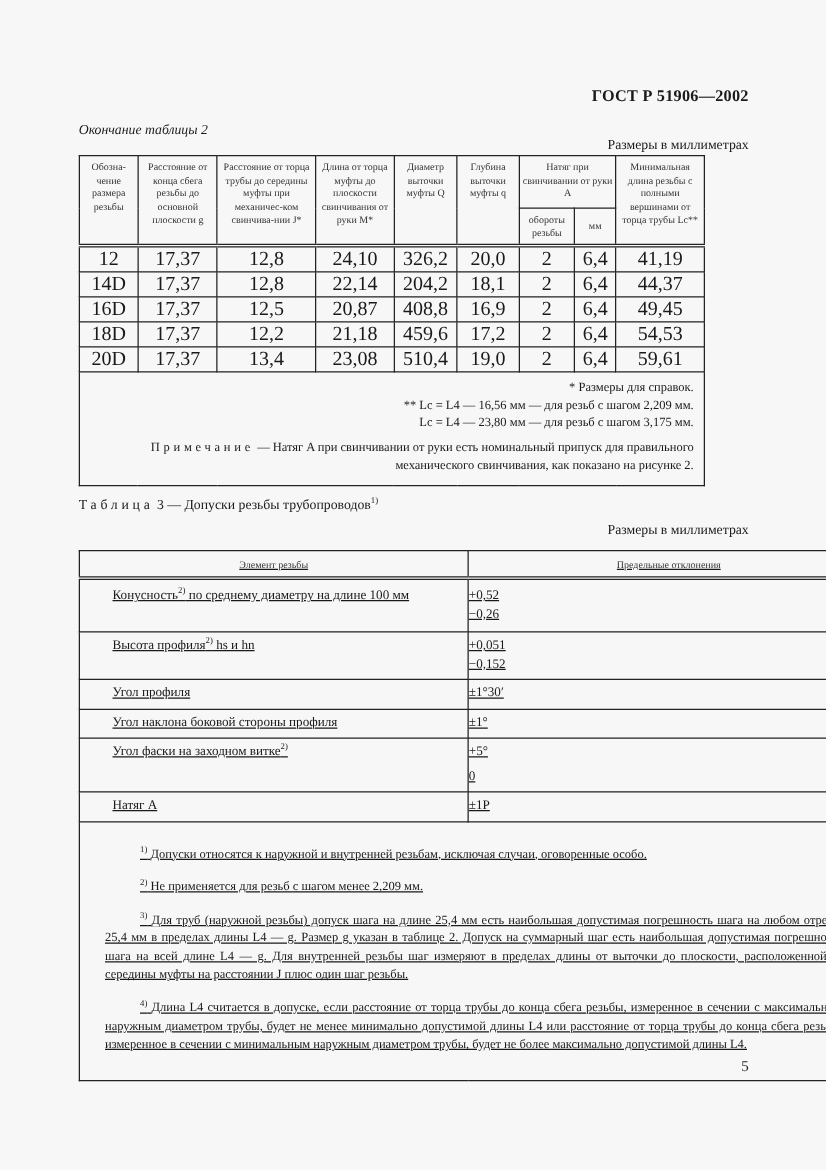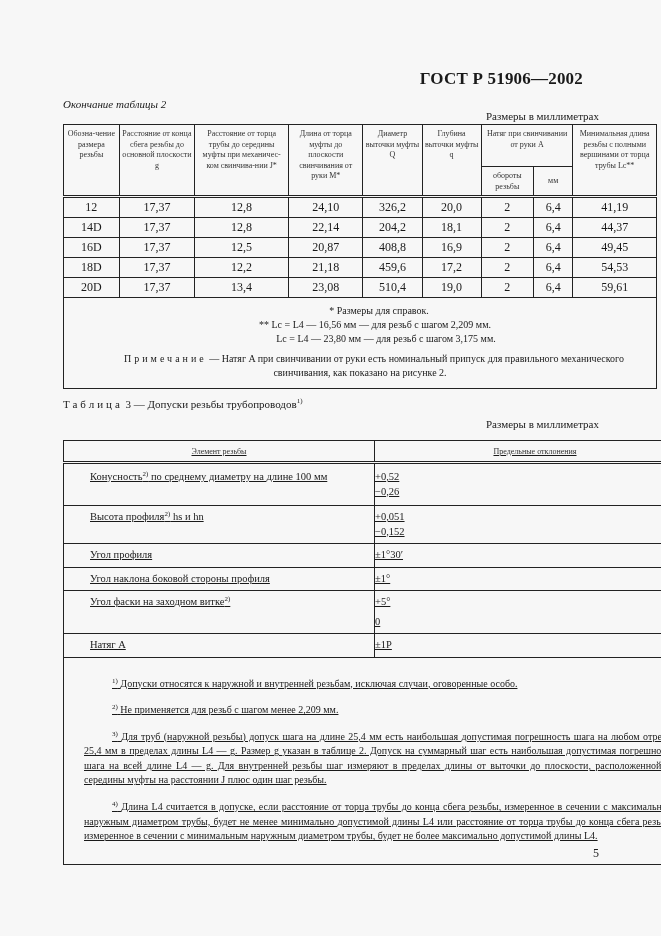--- a/index.html
+++ b/index.html
@@ -2,40 +2,40 @@
 <html><head>
 <meta charset="utf-8">
 <style>
   html, body { margin: 0; padding: 0; }
   body {
     width: 661px; height: 936px; background: #f7f7f7;
     font-family: "Liberation Serif", "DejaVu Serif", serif;
     color: #1a1a1a; position: relative; overflow: hidden;
   }
   .page-header {
-    position: absolute; right: 78px; top: 69px;
-    font-weight: bold; font-size: 17px; letter-spacing: 0.2px;
+    position: absolute; right: 62px; top: 69px;
+    font-weight: bold; font-size: 13px; letter-spacing: 0.2px;
   }
   .table-caption-italic {
     position: absolute; left: 63px; top: 98px;
     font-style: italic; font-size: 11px;
   }
   .units {
     position: absolute; right: 62px; font-size: 11px;
   }
   table { border-collapse: collapse; position: absolute; }
   td, th { border: 1px solid #222; padding: 0; }
 
   
-  #t2 { left: 63px; top: 124px; width: 594px; font-size: 9px; }
+  #t2 { left: 63px; top: 124px; width: 501px; font-size: 9px; }
   #t2 th { font-weight: normal; font-size: 8px; line-height: 10.5px; color: #333; vertical-align: top; padding: 4px 2px 3px; text-align: center; }
   #t2 thead tr.last th, #t2 th.rs { border-bottom: 3px double #222; }
-  #t2 td { text-align: center; font-size: 12px; height: 19px; }
+  #t2 td { text-align: center; font-size: 16px; height: 19px; }
   #t2 td.note {
-    text-align: center; font-size: 10px; padding: 6px 8px 8px 8px; line-height: 14px; height: auto;
+    text-align: right; font-size: 10px; padding: 6px 8px 8px 8px; line-height: 14px; height: auto;
   }
 
   
   .t3-title { position: absolute; left: 63px; top: 398px; font-size: 11px; }
   .spaced { letter-spacing: 3px; }
   #t3 { left: 63px; top: 440px; width: 633px; font-size: 10.5px; text-decoration: underline; }
   #t3 th { font-weight: normal; font-size: 8px; color: #333; height: 20px; text-align: center; border-bottom: 3px double #222; }
   #t3 td { vertical-align: top; line-height: 14.5px; }
   #t3 td.el { padding: 4px 0 4px 26px; width: 283px; }
   #t3 td.dev { text-align: left; padding: 4px 0; }

